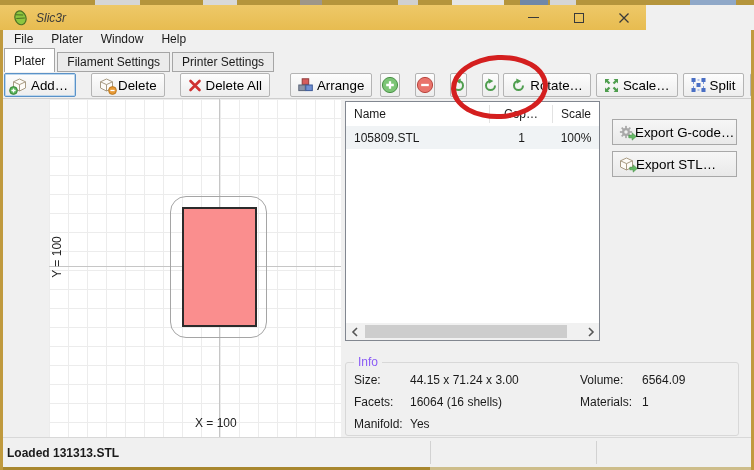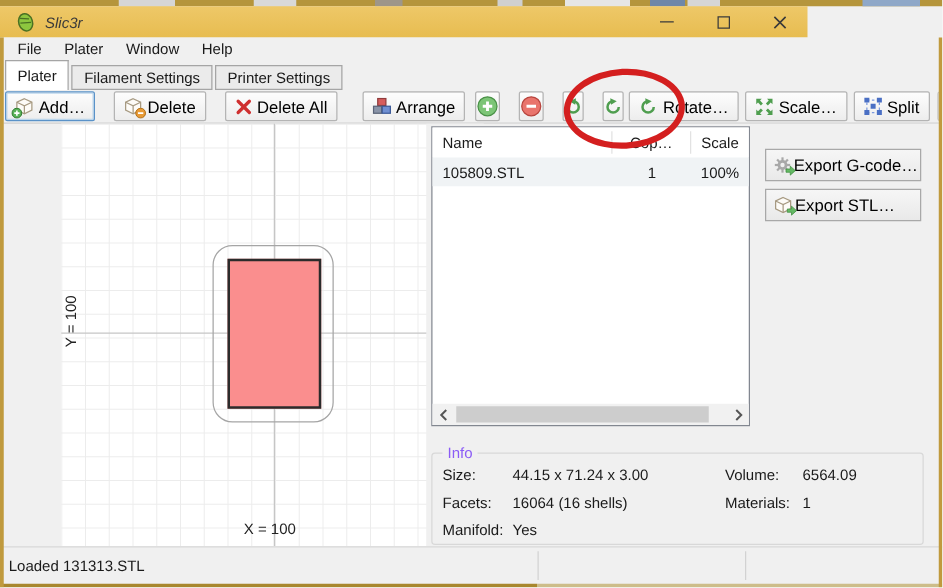--- a/index.html
+++ b/index.html
@@ -85,21 +85,21 @@
 
   
   .infobox { position:absolute; left:4px; top:263px; width:394px; height:74px;
              border:1px solid #d8d8d8; border-radius:3px; }
   .legend { position:absolute; top:-8px; left:8px; background:#f0f0f0; padding:0 4px; color:#8b5cf6; }
   .igrid { display:grid; grid-template-columns:56px 170px 62px auto; padding:10px 0 0 8px; row-gap:8px; }
 
   
   .statusbar { position:absolute; top:437px; left:0; width:754px; height:30px; background:#f0f0f0;
                border-top:1px solid #d8d8d8; display:flex; align-items:center; }
-  .status-text { margin-left:7px; }
+  .status-text { margin-left:7px;font-weight:bold; }
   .ssep { position:absolute; top:3px; bottom:3px; width:1px; background:#d2d2d2; }
 
   .bottom-border { position:absolute; top:467px; left:0; width:754px; height:3px;
                    background:linear-gradient(90deg,#a8872e 0%,#a8872e 57%,#cdbd8a 57%,#cdbd8a 100%); }
   .edge { position:absolute; top:30px; bottom:0; width:3px; background:#c09a3e; z-index:30; }
   .edge.left { left:0; } .edge.right { right:0; }
 
   
   .annotation { position:absolute; left:451px; top:55px; width:97px; height:64px;
                 border:5px solid #d41f1f; border-radius:50%; transform:rotate(-3deg); z-index:50; pointer-events:none; }

